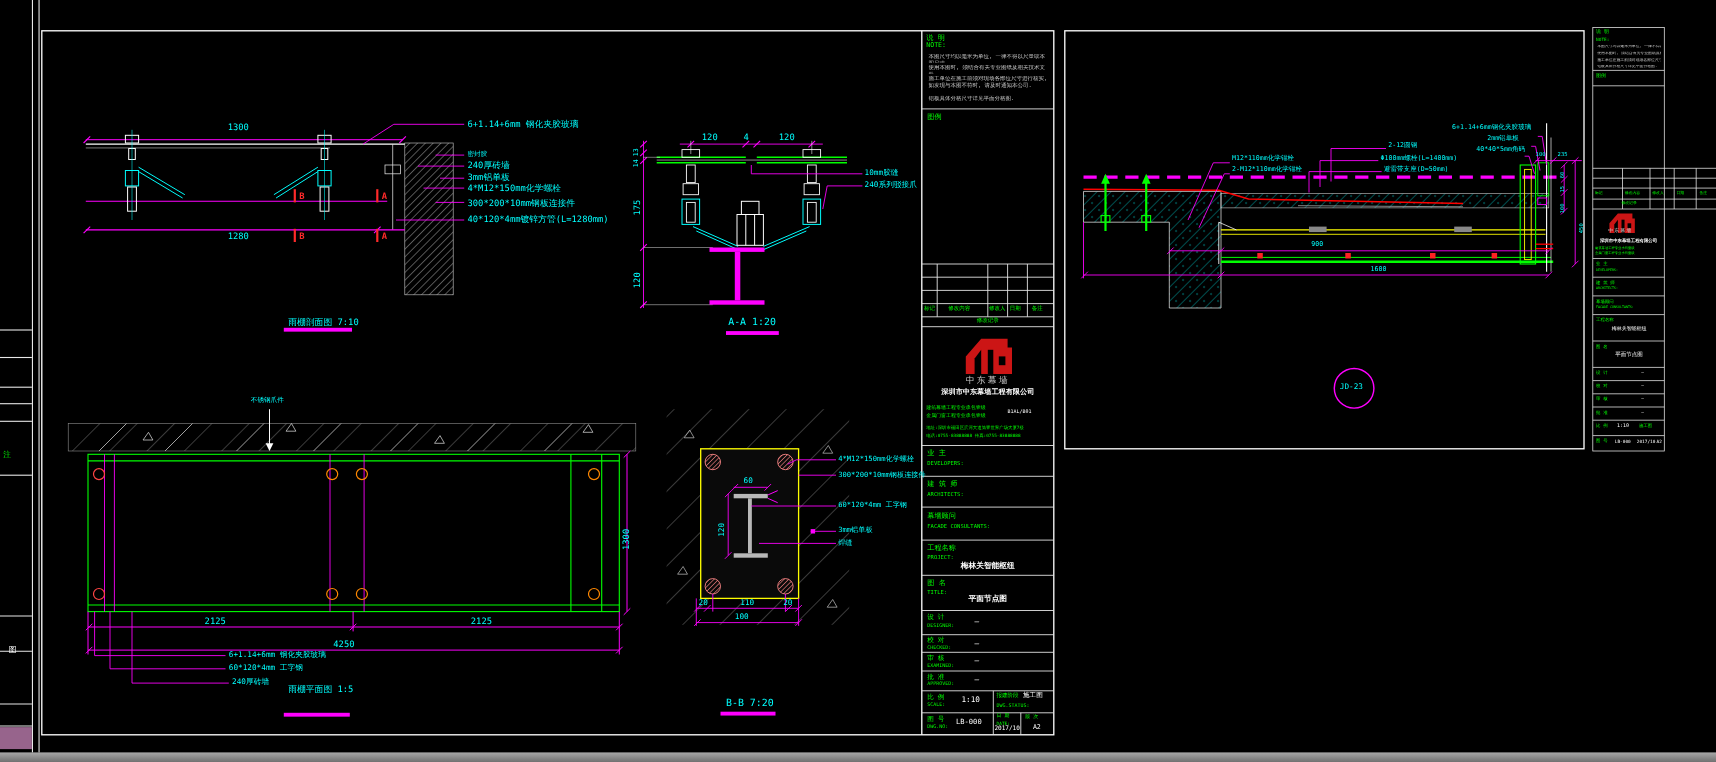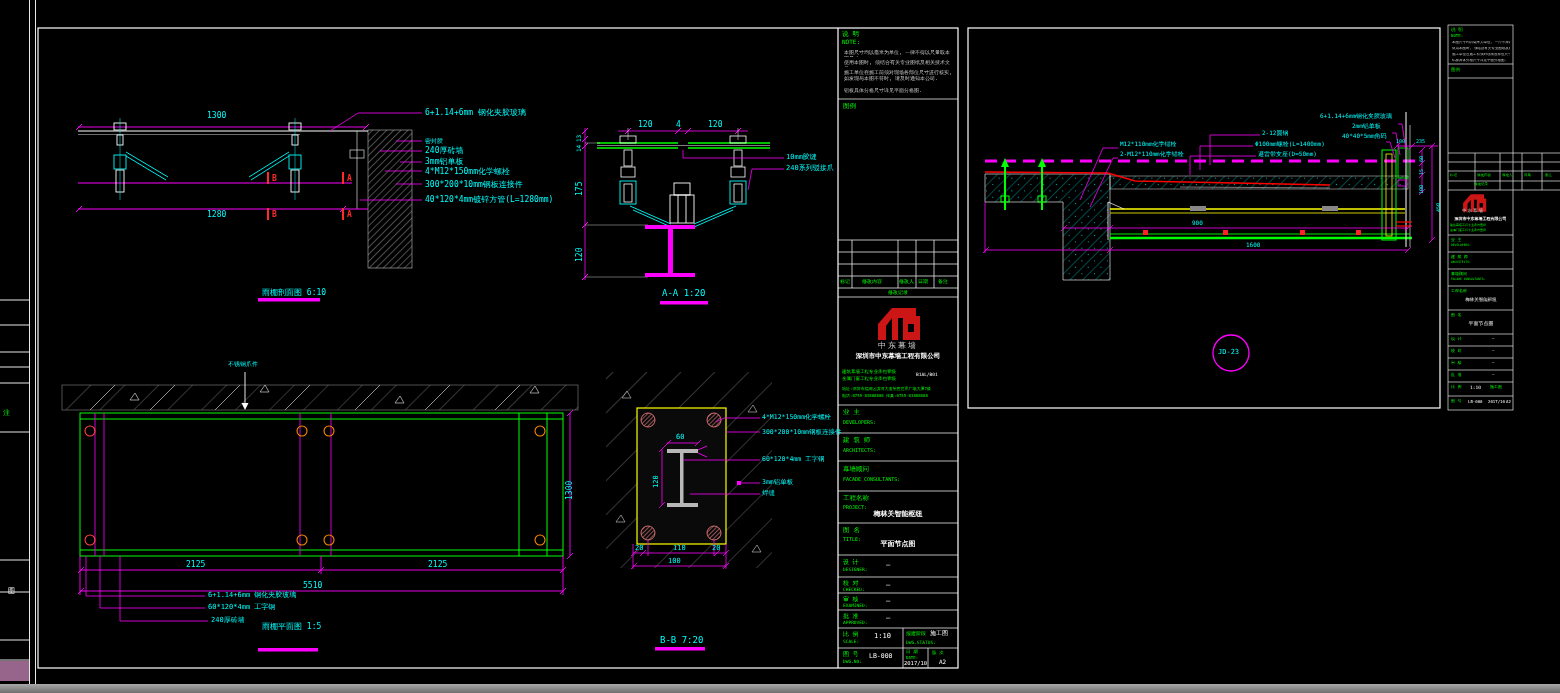--- a/index.html
+++ b/index.html
@@ -468,37 +468,37 @@
 <span class="lbl c8 red b" style="left:347px;top:175px">A</span>
 <span class="lbl c8 red b" style="left:272px;top:211px">B</span>
 <span class="lbl c8 red b" style="left:347px;top:211px">A</span>
 <span class="lbl c8" style="left:425px;top:109px">6+1.14+6mm 钢化夹胶玻璃</span>
 <span class="lbl c6" style="left:425px;top:138px">密封胶</span>
 <span class="lbl c8" style="left:425px;top:147px">240厚砖墙</span>
 <span class="lbl c8" style="left:425px;top:158px">3mm铝单板</span>
 <span class="lbl c8" style="left:425px;top:168px">4*M12*150mm化学螺栓</span>
 <span class="lbl c8" style="left:425px;top:181px">300*200*10mm钢板连接件</span>
 <span class="lbl c8" style="left:425px;top:196px">40*120*4mm镀锌方管(L=1280mm)</span>
-<span class="lbl c8" style="left:262px;top:289px">雨棚剖面图  6:10</span>
+<span class="lbl c8" style="left:262px;top:289px">雨棚剖面图  7:10</span>
 
 <span class="lbl c8" style="left:638px;top:121px">120</span>
 <span class="lbl c8" style="left:676px;top:121px">4</span>
 <span class="lbl c8" style="left:708px;top:121px">120</span>
 <span class="lbl c6 rot" style="left:576px;top:142px">13</span>
 <span class="lbl c6 rot" style="left:576px;top:152px">14</span>
 <span class="lbl c8 rot" style="left:576px;top:196px">175</span>
 <span class="lbl c8 rot" style="left:576px;top:262px">120</span>
 <span class="lbl c7" style="left:786px;top:154px">10mm胶缝</span>
 <span class="lbl c7" style="left:786px;top:165px">240系列驳接爪</span>
 <span class="lbl c9" style="left:662px;top:289px">A-A  1:20</span>
 
 <span class="lbl c6" style="left:228px;top:361px">不锈钢爪件</span>
 <span class="lbl c8" style="left:186px;top:561px">2125</span>
 <span class="lbl c8" style="left:428px;top:561px">2125</span>
-<span class="lbl c8" style="left:303px;top:582px">5510</span>
+<span class="lbl c8" style="left:303px;top:582px">4250</span>
 <span class="lbl c8 rot" style="left:566px;top:500px">1300</span>
 <span class="lbl c7" style="left:208px;top:592px">6+1.14+6mm 钢化夹胶玻璃</span>
 <span class="lbl c7" style="left:208px;top:604px">60*120*4mm 工字钢</span>
 <span class="lbl c7" style="left:211px;top:617px">240厚砖墙</span>
 <span class="lbl c8" style="left:262px;top:623px">雨棚平面图  1:5</span>
 
 <span class="lbl c7" style="left:676px;top:434px">60</span>
 <span class="lbl c7 rot" style="left:653px;top:488px">120</span>
 <span class="lbl c7" style="left:635px;top:545px">20</span>
 <span class="lbl c7" style="left:673px;top:545px">110</span>

